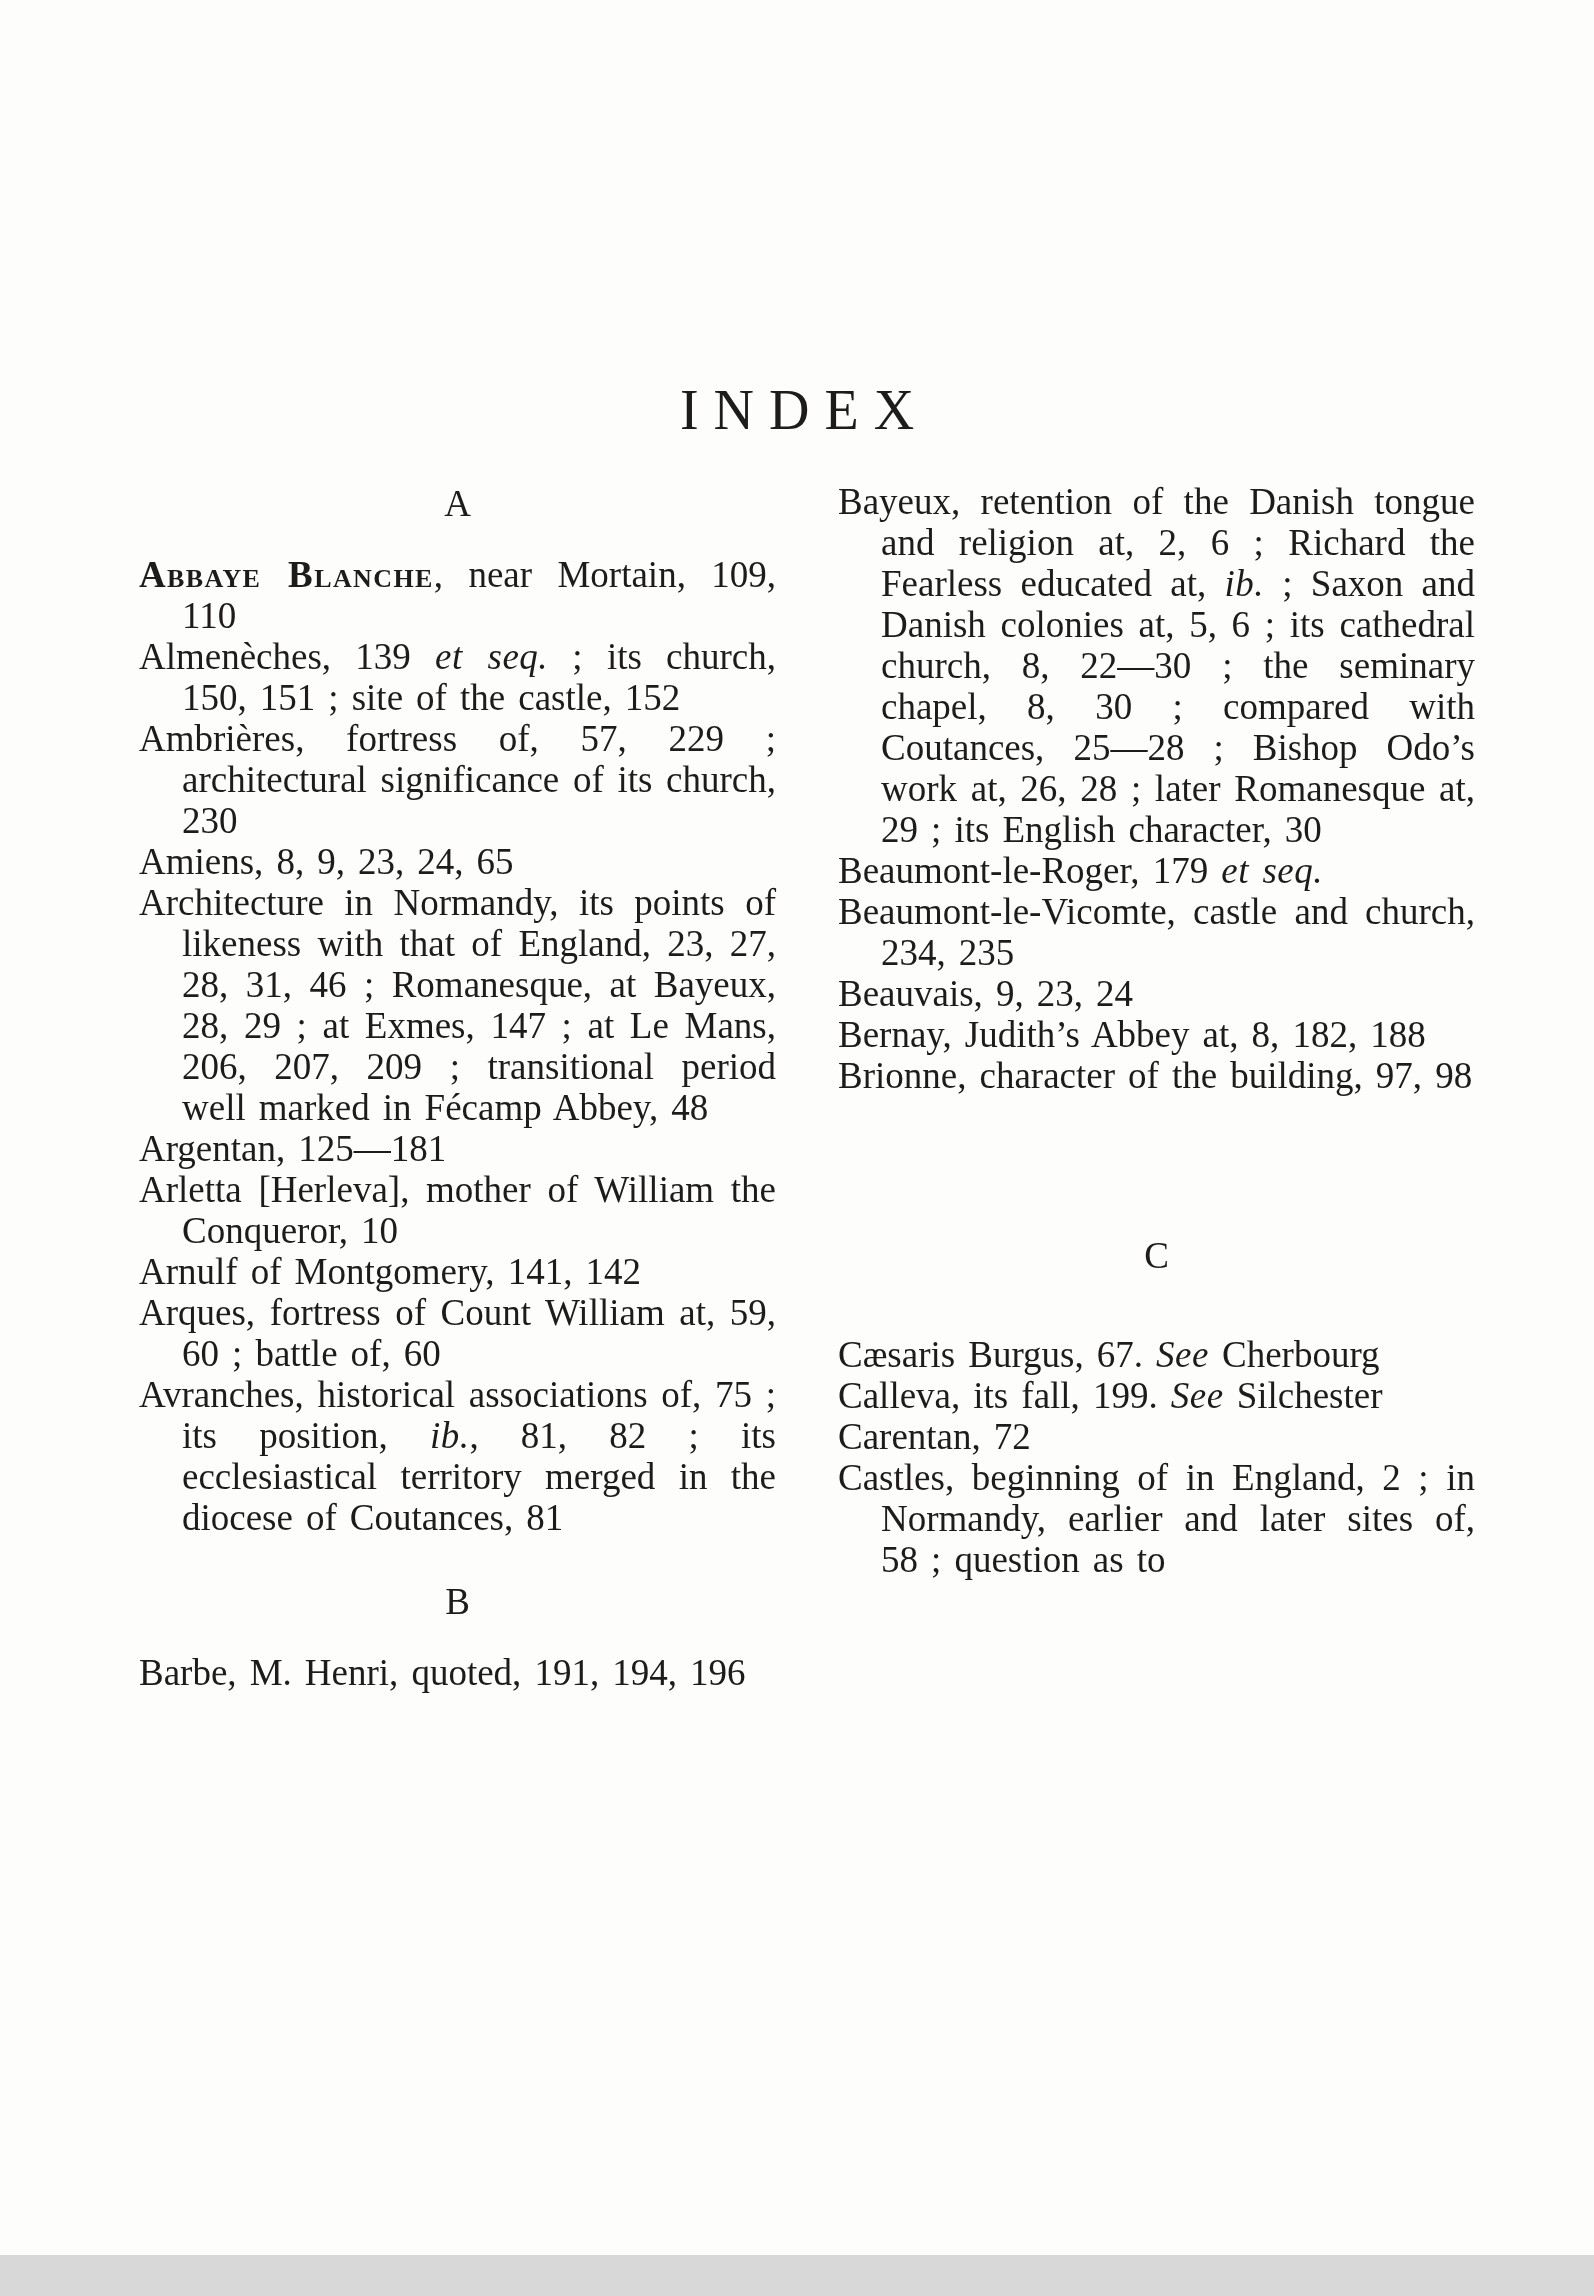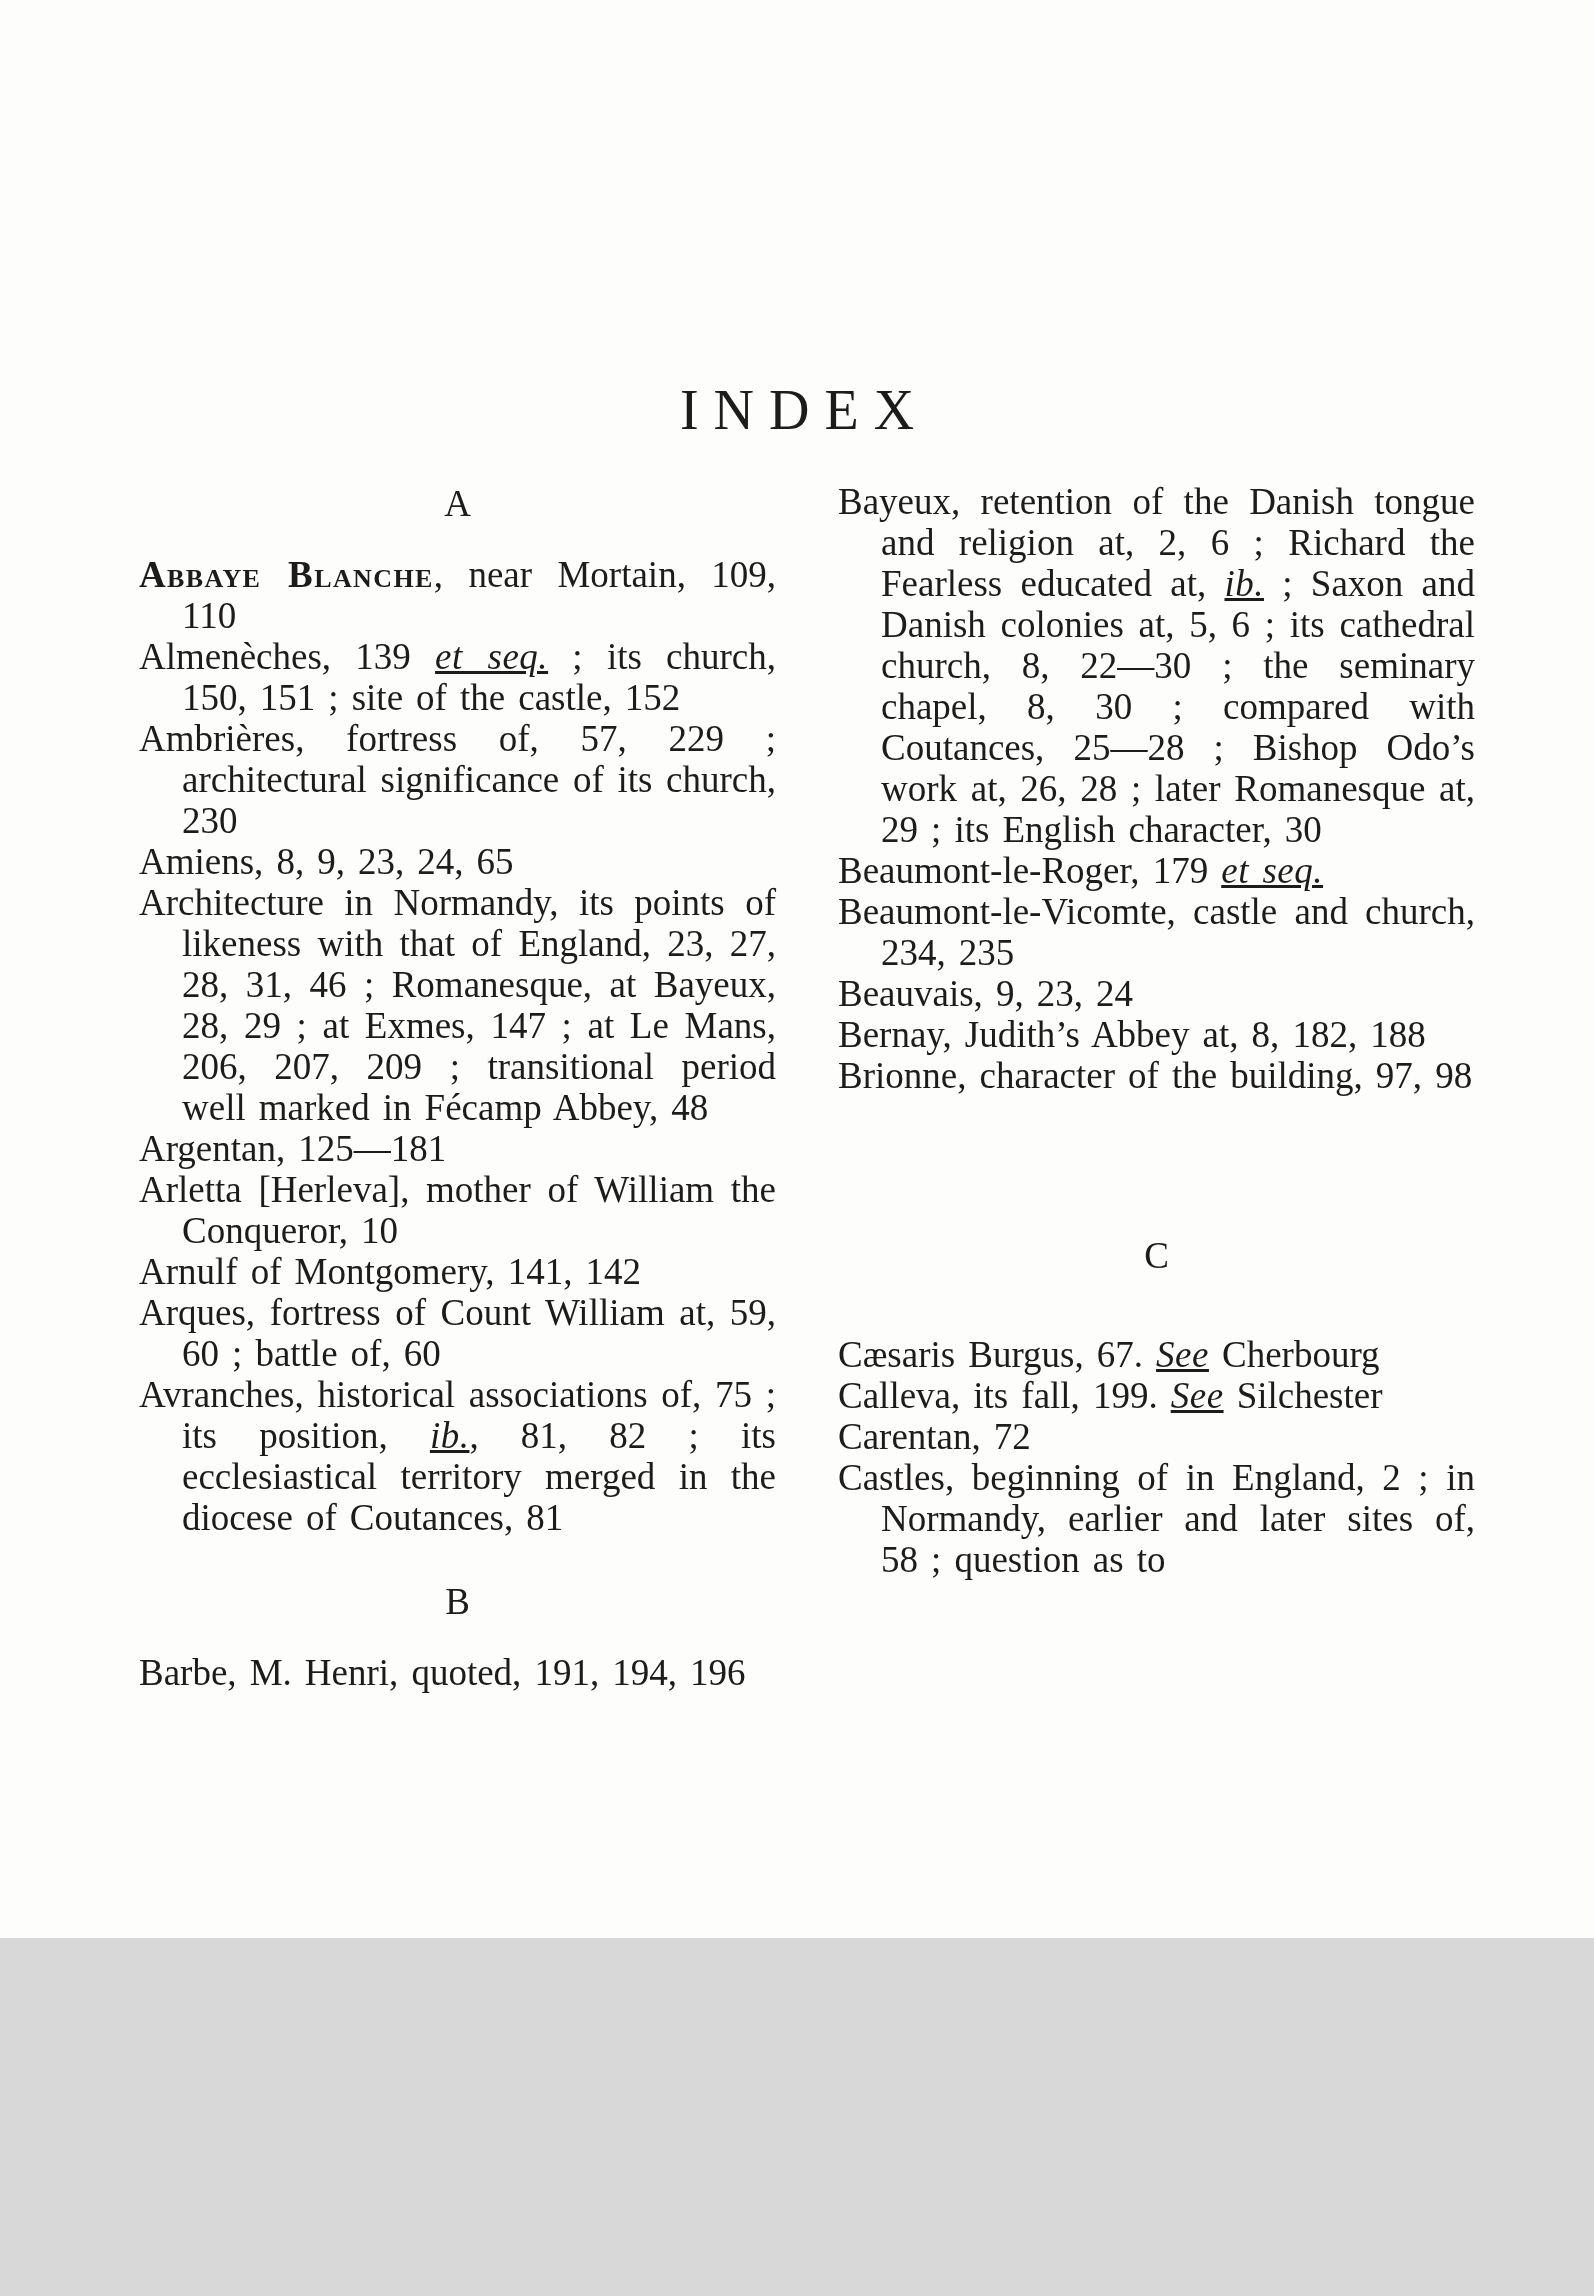--- a/index.html
+++ b/index.html
@@ -3,21 +3,21 @@
 <meta charset="utf-8">
 <style>
   html, body {
     margin: 0;
     padding: 0;
     background: #d8d8d8;
   }
   .page {
     position: relative;
     width: 1594px;
-    height: 1938px;
+    height: 2255px;
     margin: 0 auto;
     background: var(--paper, #fdfdfc);
     color: var(--ink, #1e1c1a);
     font-family: "Liberation Serif", "DejaVu Serif", serif;
     overflow: hidden;
     box-sizing: border-box;
   }
   .title {
     margin: 0;
     padding-top: 377px;
@@ -64,21 +64,20 @@
     margin-top: 139px;
     margin-bottom: 58px;
   }
   .sc {
     font-variant: small-caps;
     letter-spacing: 1.4px;
     font-weight: bold;
   }
   i {
     letter-spacing: 0.5px;
-    text-decoration: underline;
   }
 </style>
 </head>
 <body>
 
 <div class="page">
   <h1 class="title">INDEX</h1>
   <div class="columns">
     <div class="column col-left">
         <div class="section">

